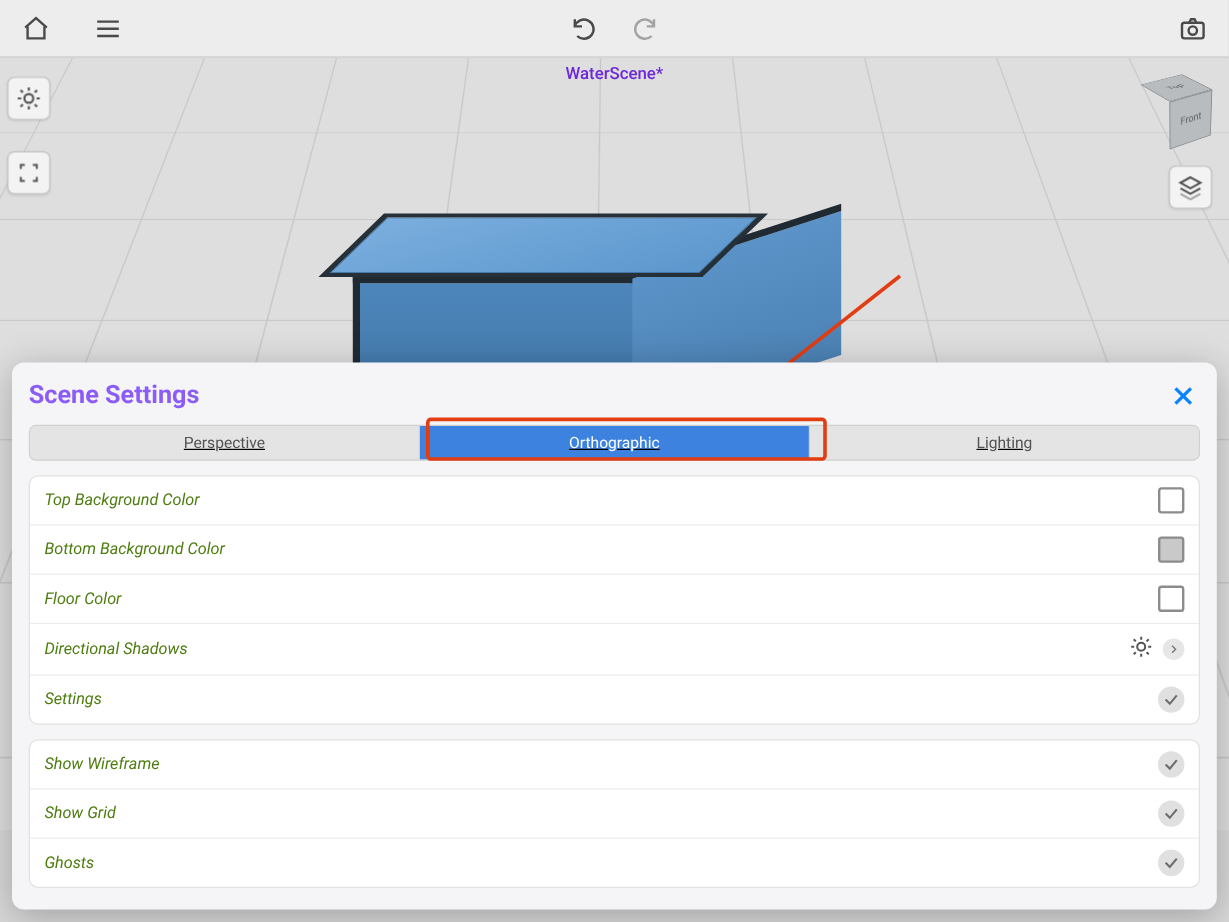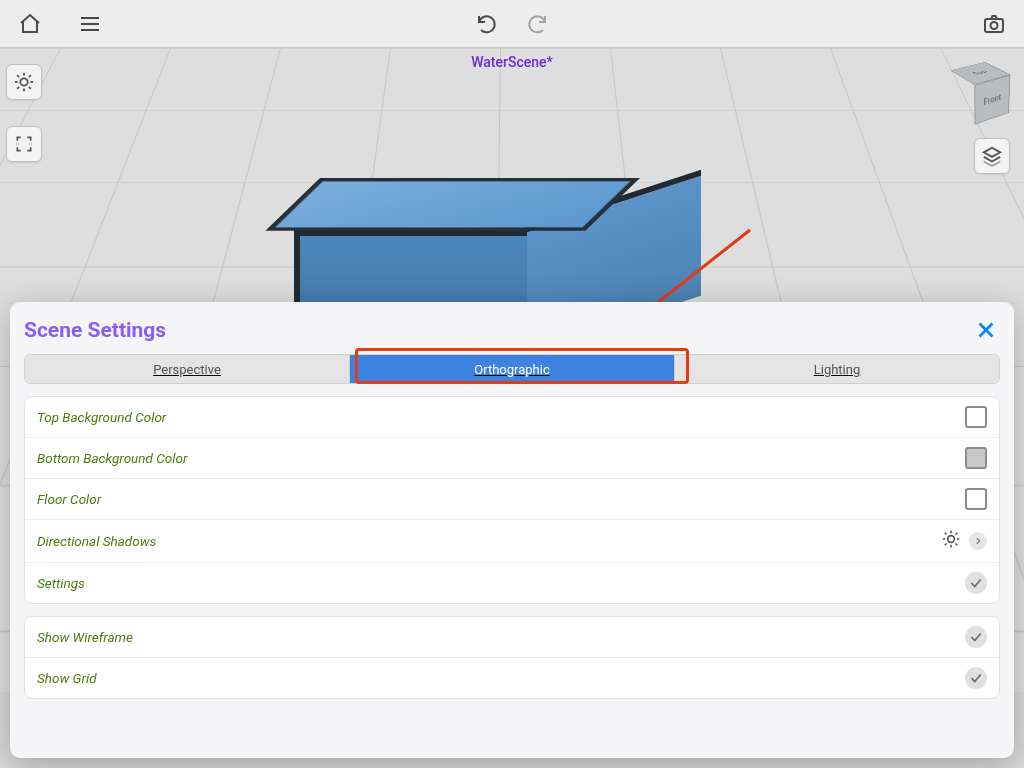--- a/index.html
+++ b/index.html
@@ -333,14 +333,24 @@
     <div class="row">
       <span class="row-label">Show Grid</span>
       <span class="row-tail">
         <span class="rcheck">
           <svg width="14" height="14" viewBox="0 0 24 24" fill="none" stroke-width="3">
               <polyline points="4,12 10,18 20,6"></polyline>
             </svg>
         </span>
       </span>
     </div>
+    <div class="row">
+      <span class="row-label">Ghosts</span>
+      <span class="row-tail">
+        <span class="rcheck">
+          <svg width="14" height="14" viewBox="0 0 24 24" fill="none" stroke-width="3">
+              <polyline points="4,12 10,18 20,6"></polyline>
+            </svg>
+        </span>
+      </span>
+    </div>
   </div>
 </div>
 
 </body></html>

